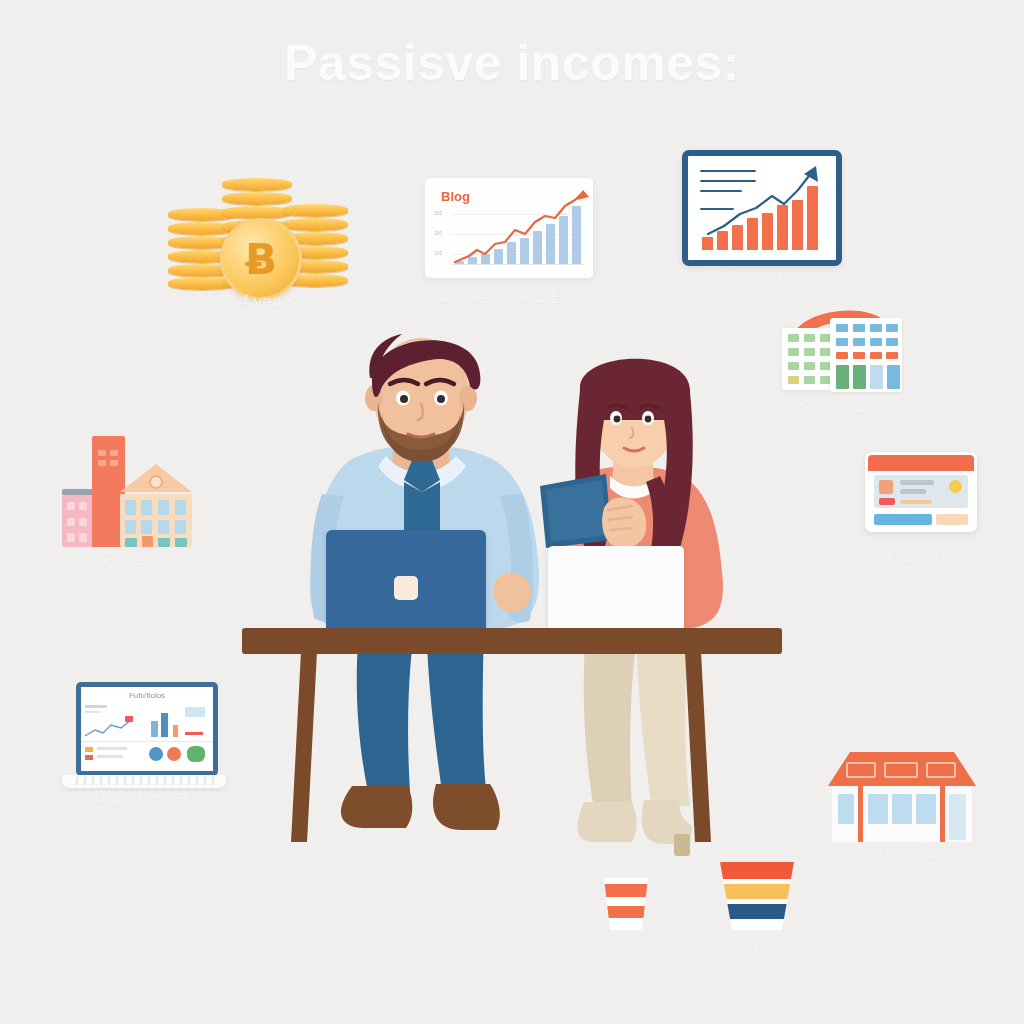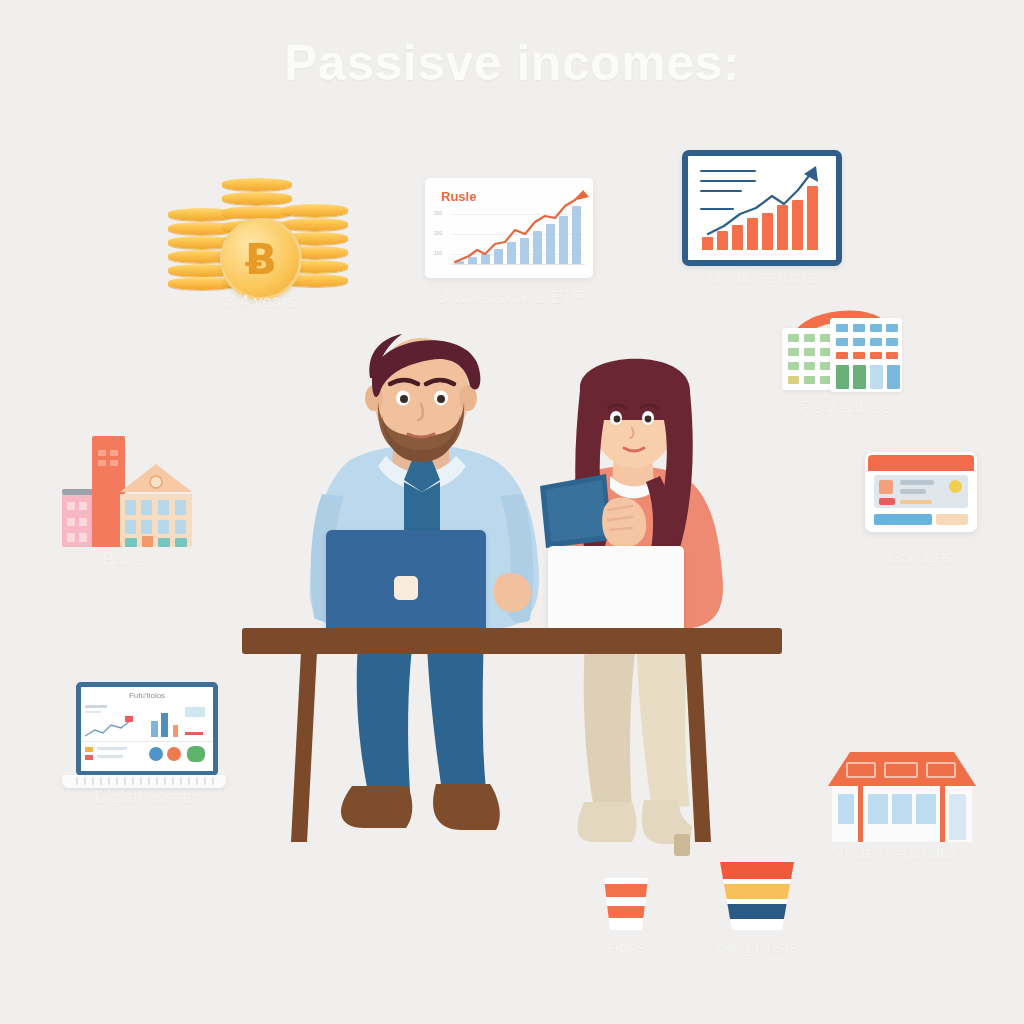--- a/index.html
+++ b/index.html
@@ -148,21 +148,21 @@
 
       <div class="btc" style="left:60px;top:48px;">
         <span>Ƀ</span>
       </div>
     </div>
     <div class="caption" style="top:122px;">3-4 years</div>
   </div>
 
   <div class="node" style="left:425px;top:178px;width:170px;height:130px;">
     <div class="card-chart">
-      <div class="ctitle">Rusle</div>
+      <div class="ctitle">Blog</div>
       <div class="gridline" style="top:36px;"></div>
       <div class="gridline" style="top:56px;"></div>
       <div class="gridline" style="top:76px;"></div>
       <div class="ylab" style="top:32px;">300</div>
       <div class="ylab" style="top:52px;">200</div>
       <div class="ylab" style="top:72px;">100</div>
       <div class="axisline"></div>
 
       <div class="bbar" style="left:30px;width:9px;height:3px;"></div>
       <div class="bbar" style="left:43px;width:9px;height:7px;"></div>

